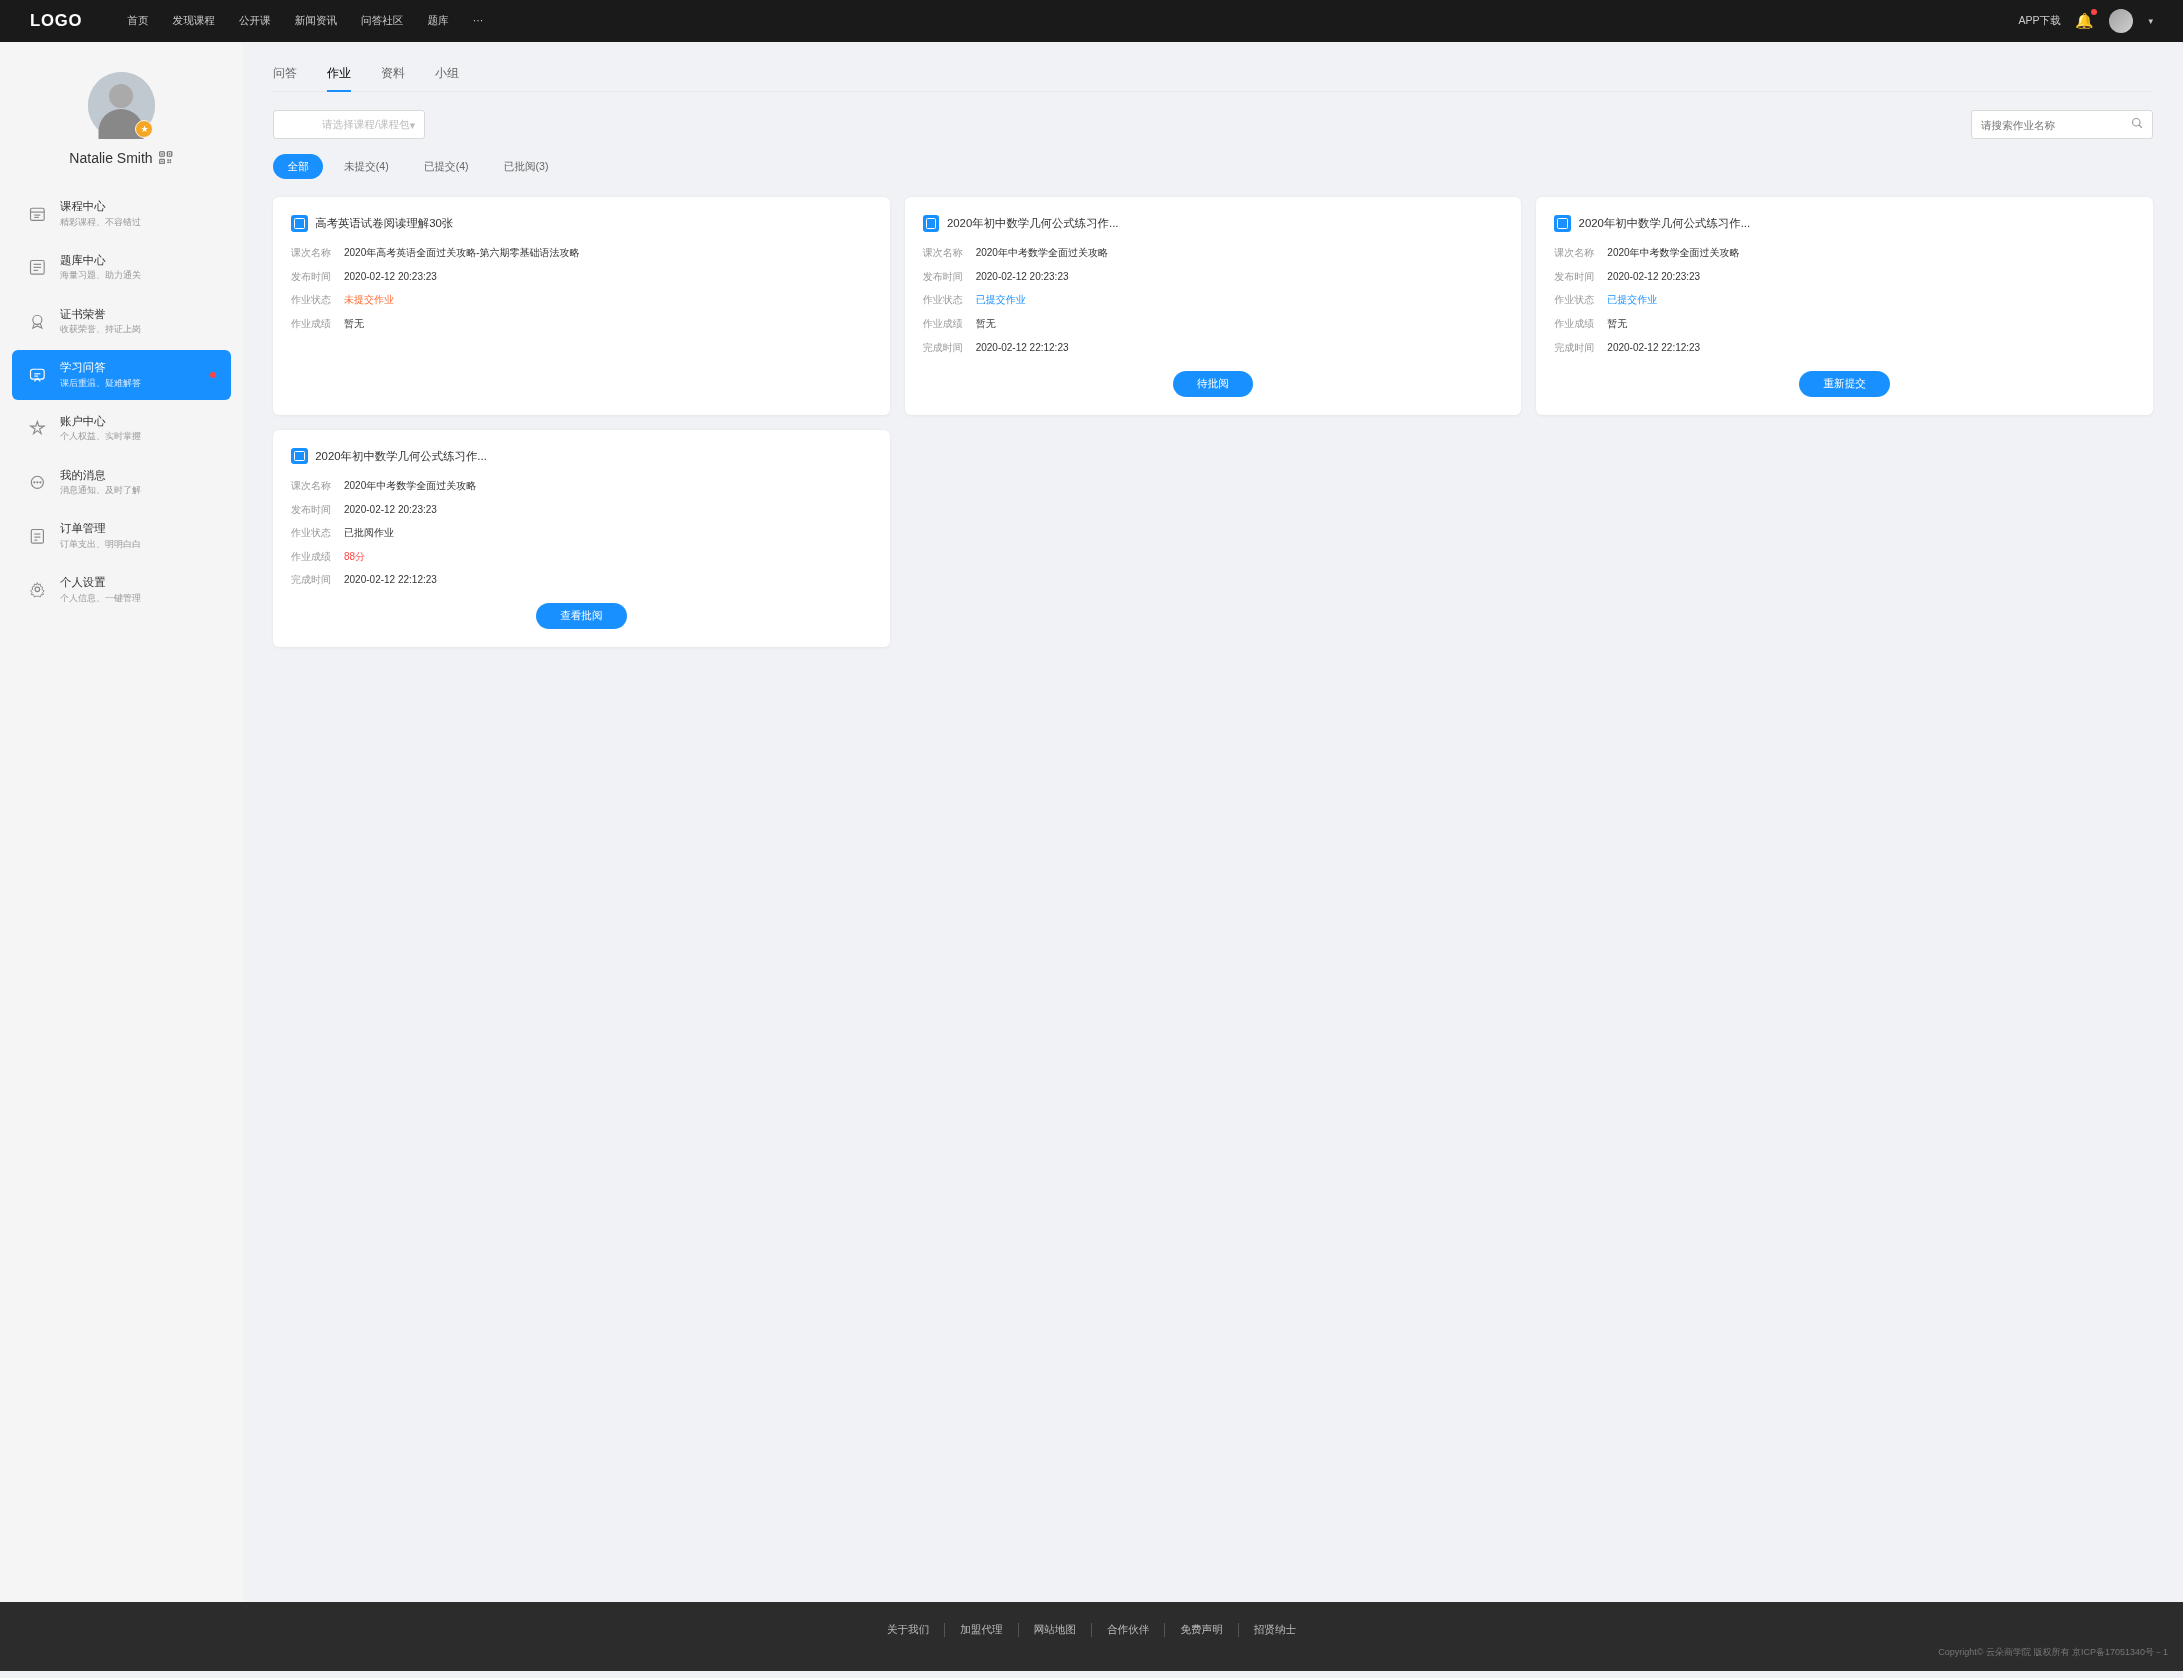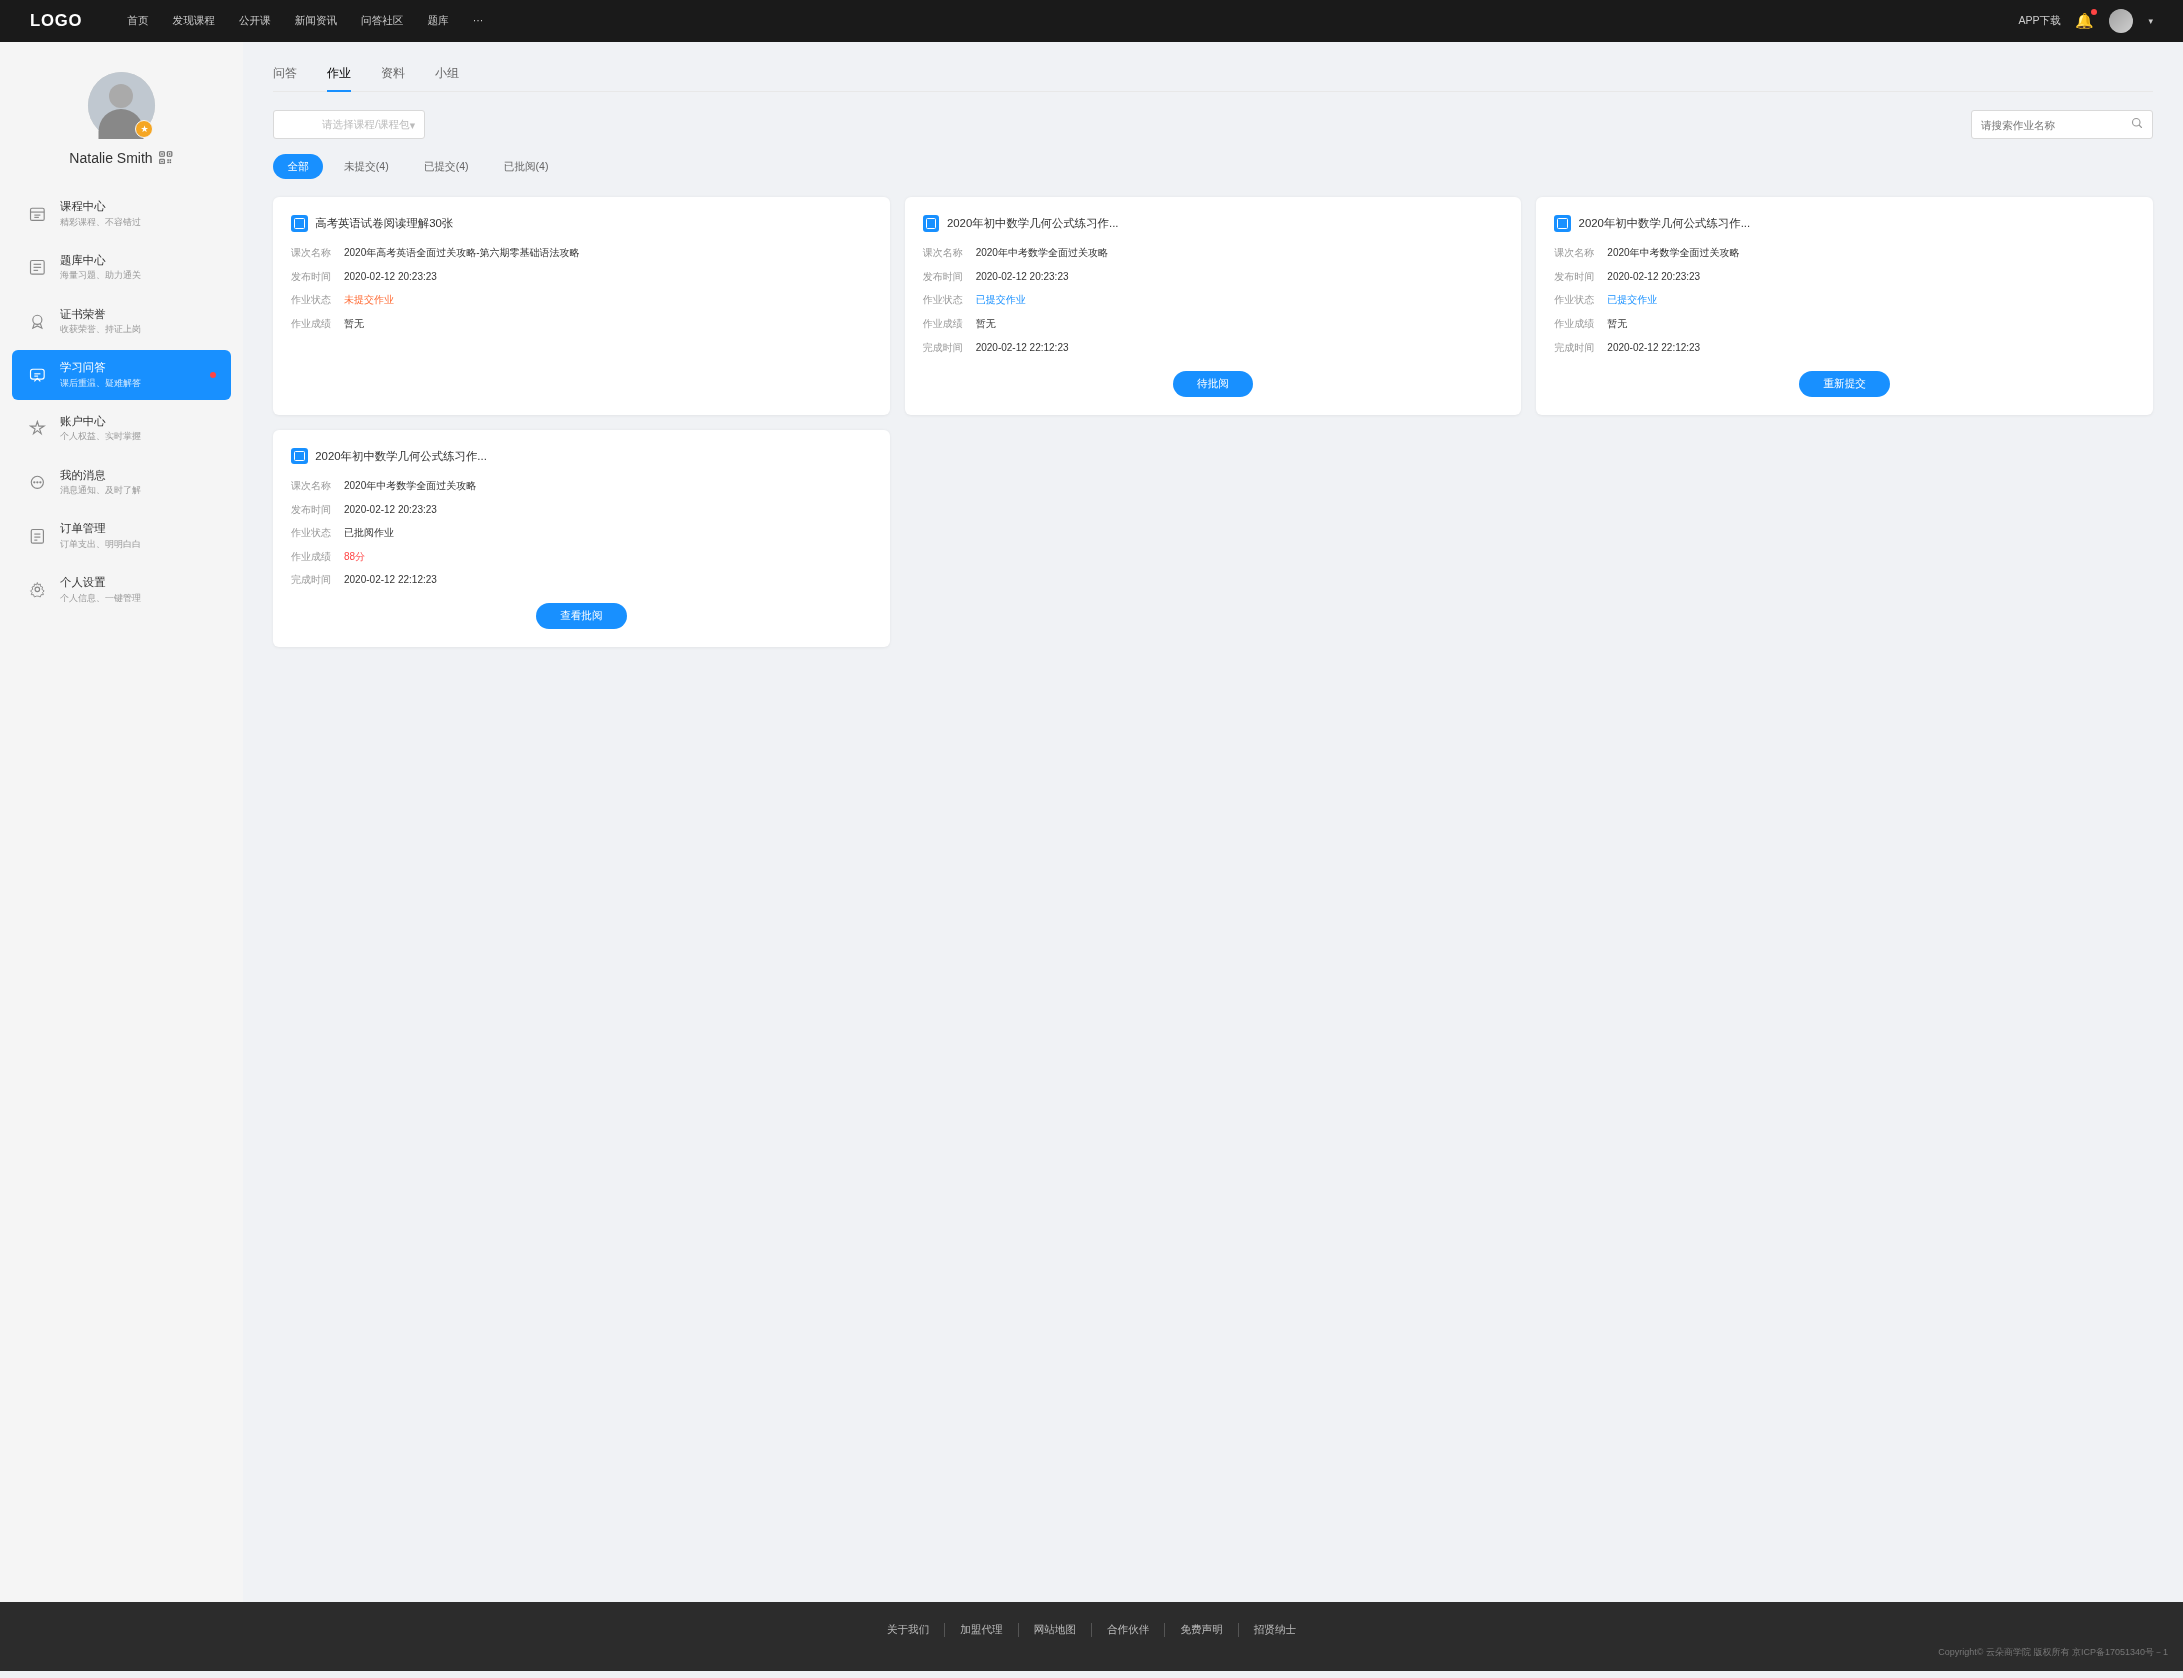--- a/index.html
+++ b/index.html
@@ -627,21 +627,21 @@
             <line x1="11" y1="11" x2="14" y2="14" stroke="#999" stroke-width="1.5" stroke-linecap="round"></line>
           </svg>
         </span>
       </div>
     </div>
 
     <div class="status-tabs">
       <span class="status-tab active">全部</span>
       <span class="status-tab">未提交(4)</span>
       <span class="status-tab">已提交(4)</span>
-      <span class="status-tab">已批阅(4)</span>
+      <span class="status-tab">已批阅(3)</span>
     </div>
 
     <div class="homework-grid">
 
       <div class="homework-card">
         <div class="hw-header">
           <div class="hw-badge">
             <div class="hw-badge-inner"></div>
           </div>
           <span class="hw-title">高考英语试卷阅读理解30张</span>

